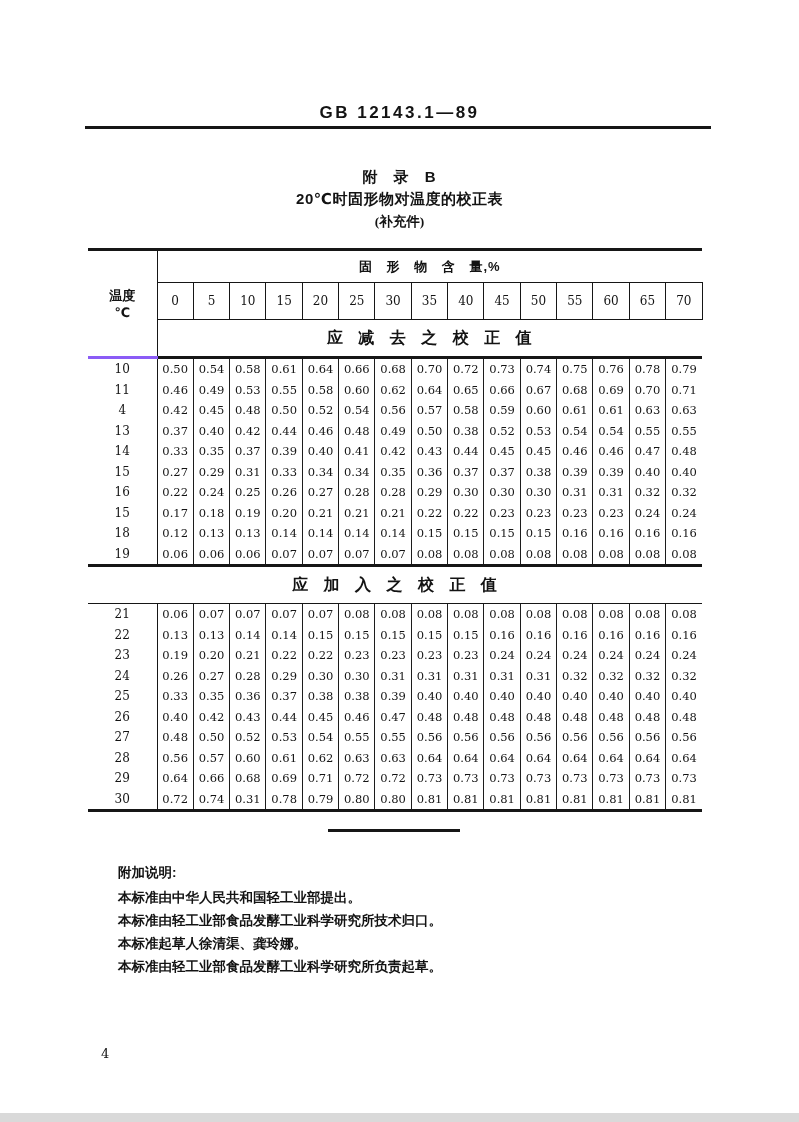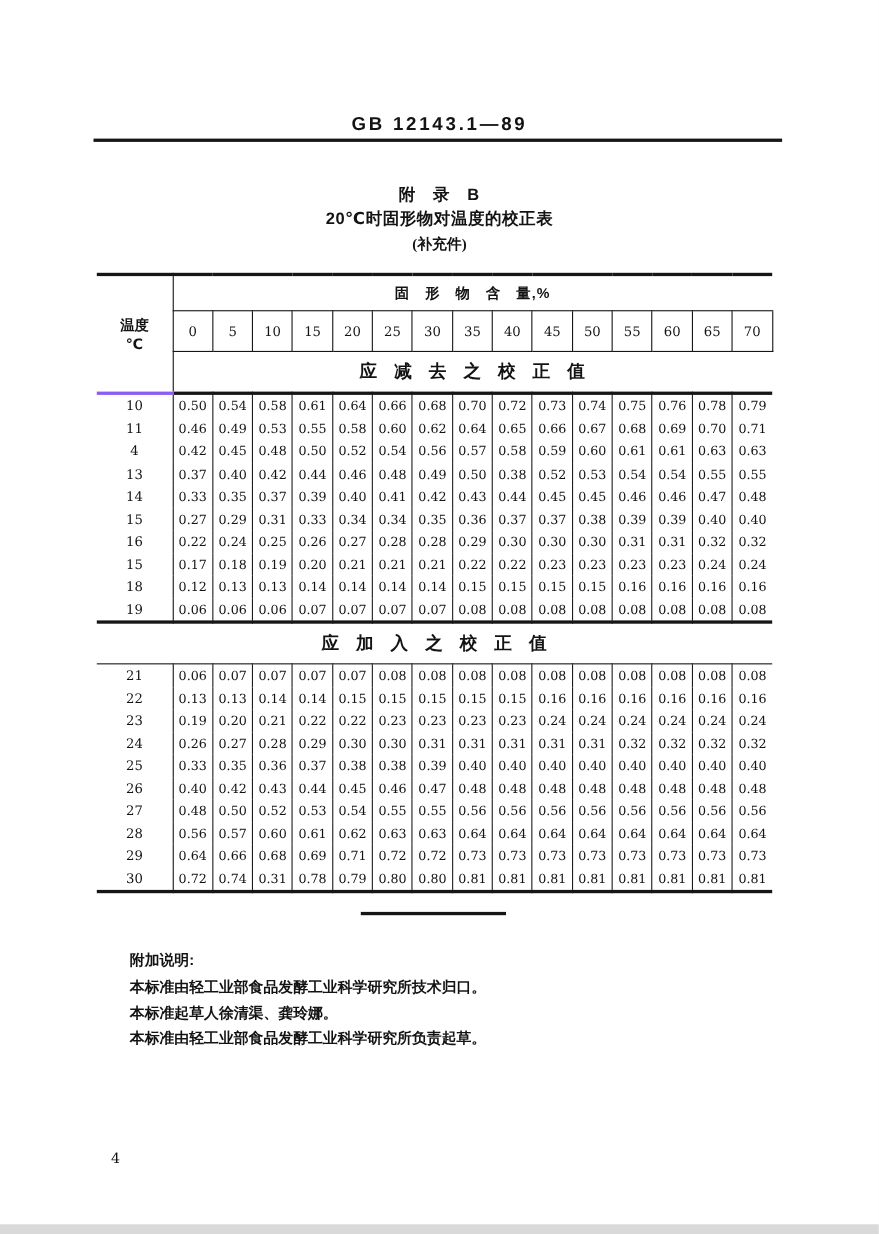--- a/index.html
+++ b/index.html
@@ -530,20 +530,21 @@
             <td class="val">0.81</td>
           </tr>
         </tbody>
     </table>
   </div>
 
   <div class="end-divider"></div>
 
   <div class="notes">
     <div class="heading">附加说明:</div>
+    <div>本标准由中华人民共和国轻工业部提出。</div>
     <div>本标准由轻工业部食品发酵工业科学研究所技术归口。</div>
     <div>本标准起草人徐清渠、龚玲娜。</div>
     <div>本标准由轻工业部食品发酵工业科学研究所负责起草。</div>
   </div>
 
   <div class="page-number">4</div>
   <div class="scan-bottom-strip"></div>
 
 </div>
 

